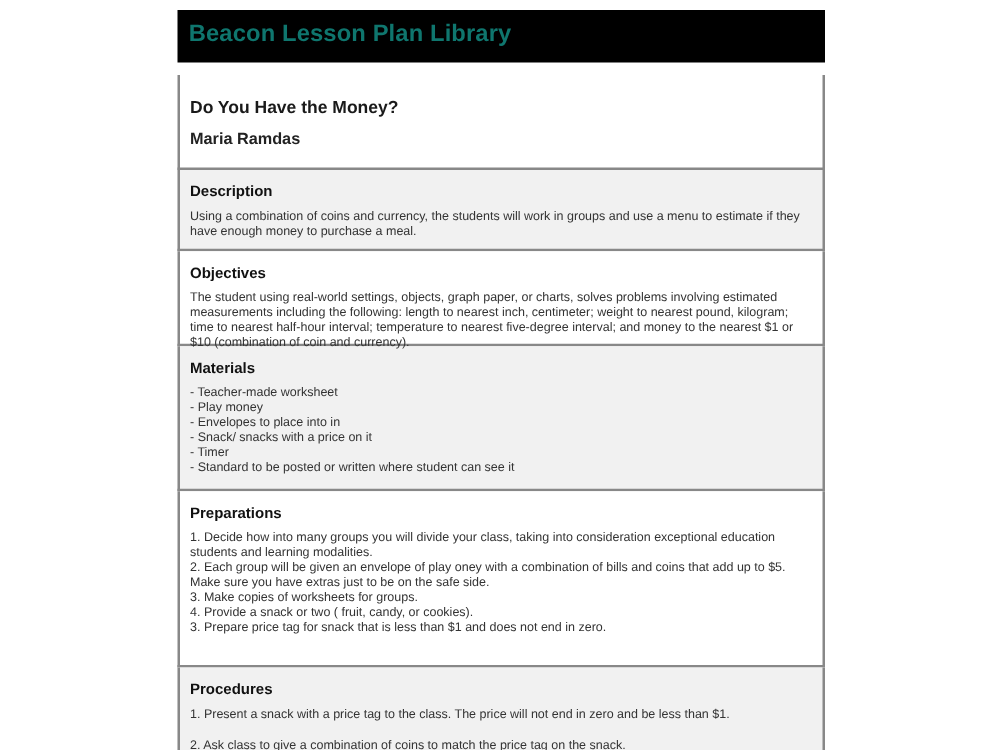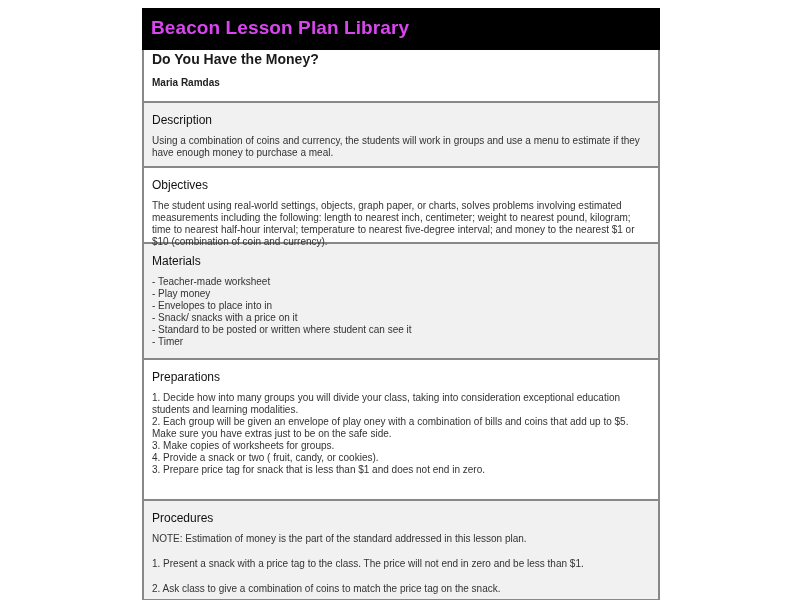--- a/index.html
+++ b/index.html
@@ -18,49 +18,49 @@
       top: 8px;
       width: 518px;
     }
     .banner {
       background: #000000;
       height: 42px;
       box-sizing: border-box;
       padding: 9px 0 0 9px;
     }
     .banner-title {
-      color: #d946ef;
+      color: #0f766e;
       font-weight: bold;
       font-size: 19px;
       letter-spacing: 0.1px;
     }
     .section {
       box-sizing: border-box;
       border-left: 2px solid #888888;
       border-right: 2px solid #888888;
       border-bottom: 2px solid #888888;
       padding: 0 10px 0 8px;
     }
     .section.white { background: #ffffff; }
     .section.gray { background: #f1f1f1; }
-    .title-block { height: 53px; padding-top: 1px; }
+    .title-block { height: 76px; padding-top: 17px; margin-top: 10px; }
     .lesson-title {
       font-weight: bold;
       font-size: 14px;
       color: #1a1a1a;
       margin: 0;
     }
     .author {
       font-weight: bold;
-      font-size: 10px;
+      font-size: 13px;
       color: #222;
       margin-top: 10px;
     }
     .sec-heading {
-      font-weight: normal;
+      font-weight: bold;
       font-size: 12px;
       color: #111;
       margin: 0;
       padding-top: 10px;
     }
     .sec-body {
       font-size: 10px;
       line-height: 12px;
       color: #333;
       margin-top: 8px;
@@ -97,38 +97,37 @@
     <div class="sec-body">The student using real-world settings, objects, graph paper, or charts, solves problems involving estimated measurements including the following: length to nearest inch, centimeter; weight to nearest pound, kilogram; time to nearest half-hour interval; temperature to nearest five-degree interval; and money to the nearest $1 or $10 (combination of coin and currency).</div>
   </div>
 
   <div class="section gray mat">
     <h2 class="sec-heading">Materials</h2>
     <div class="sec-body">
       <span class="list-line">- Teacher-made worksheet</span>
       <span class="list-line">- Play money</span>
       <span class="list-line">- Envelopes to place into in</span>
       <span class="list-line">- Snack/ snacks with a price on it</span>
+      <span class="list-line">- Timer</span>
       <span class="list-line">- Standard to be posted or written where student can see it</span>
-      <span class="list-line">- Timer</span>
     </div>
   </div>
 
   <div class="section white prep">
     <h2 class="sec-heading">Preparations</h2>
     <div class="sec-body">
       <div>1. Decide how into many groups you will divide your class, taking into consideration exceptional education students and learning modalities.</div>
       <div>2. Each group will be given an envelope of play oney with a combination of bills and coins that add up to $5. Make sure you have extras just to be on the safe side.</div>
       <div>3. Make copies of worksheets for groups.</div>
       <div>4. Provide a snack or two ( fruit, candy, or cookies).</div>
       <div>3. Prepare price tag for snack that is less than $1 and does not end in zero.</div>
     </div>
   </div>
 
   <div class="section gray proc">
     <h2 class="sec-heading">Procedures</h2>
     <div class="sec-body">
-      <div class="para">NOTE: Estimation of money is the part of the standard addressed in this lesson plan.</div>
       <div class="para">1. Present a snack with a price tag to the class. The price will not end in zero and be less than $1.</div>
       <div class="para">2. Ask class to give a combination of coins to match the price tag on the snack.</div>
     </div>
   </div>
 
 </div>
 
 </body></html>

